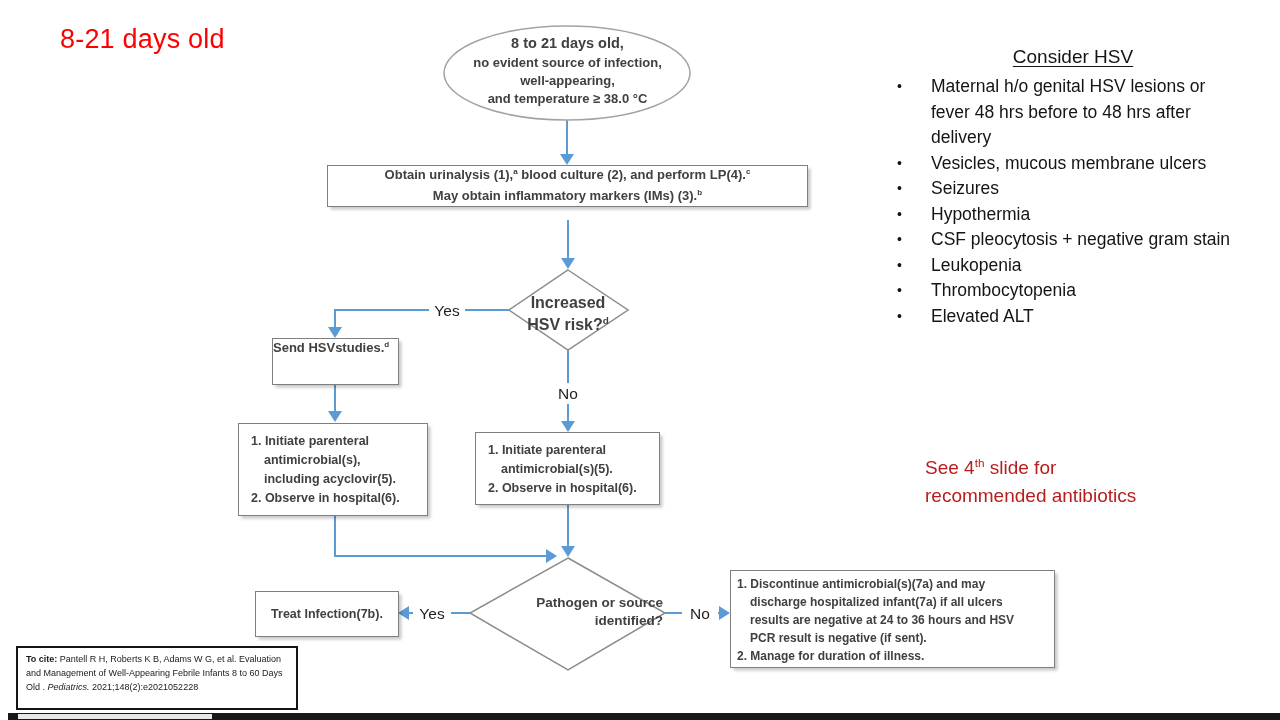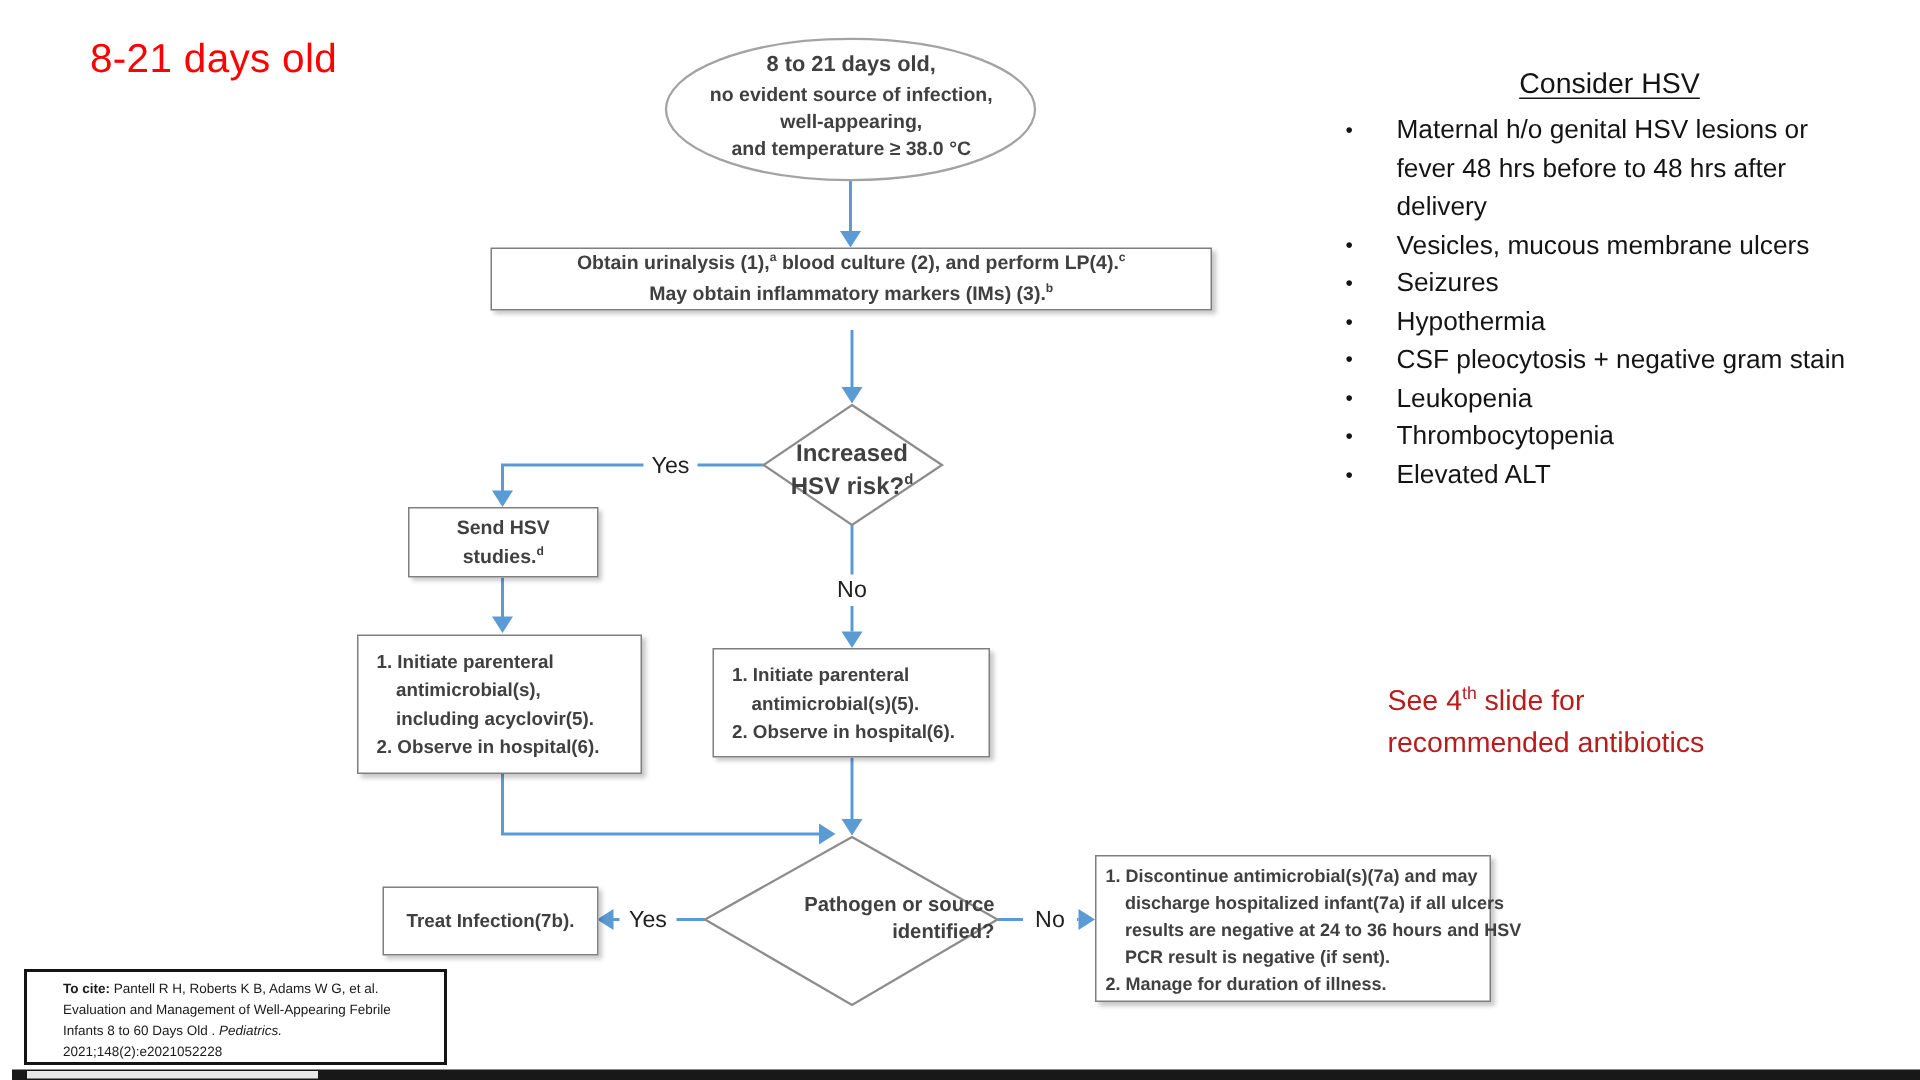--- a/index.html
+++ b/index.html
@@ -33,45 +33,45 @@
   .yn {
     color:#1f1f1f; font-weight:400; font-size:15.5px; text-align:center;
     background:#fff; height:21px; line-height:21px;
   }
   .yes1 { left:429px; top:300px; width:36px; }
   .no1  { left:550px; top:383px; width:36px; }
   .yes2 { left:413px; top:603px; width:38px; }
   .no2  { left:682px; top:603px; width:36px; }
 
   .send-box { left:272px; top:338px; width:127px; height:47px;
-    display:flex; flex-direction:column; justify-content:center; text-align:center;
+    display:flex; flex-direction:row; text-align:center;
     font-size:13px; line-height:1.4; }
 
   .list-box { font-size:12.5px; line-height:19px; white-space:nowrap; }
   .left-box { left:238px; top:423px; width:190px; height:93px; padding:8px 0 0 12px; }
   .mid-box  { left:475px; top:432px; width:185px; height:73px; padding:8px 0 0 12px; }
-  .disc-box { left:730px; top:570px; width:264px; height:98px; padding:4px 0 1px 6px; font-size:12px; line-height:18px; }
+  .disc-box { left:730px; top:570px; width:325px; height:98px; padding:4px 0 1px 6px; font-size:12px; line-height:18px; }
   .list-box .indent { padding-left:13px; }
 
   .treat-box { left:255px; top:591px; width:144px; height:46px;
     display:flex; align-items:center; justify-content:center; font-size:12.5px; white-space:nowrap; }
 
   sup { font-size:.62em; vertical-align:super; line-height:0; }
 
   .consider-title { left:973px; top:46px; width:200px; text-align:center;
     font-size:19px; color:#141414; text-decoration:underline; text-underline-offset:3px; }
   .consider-list { left:897px; top:74px; width:340px; list-style:none; color:#141414; }
   .consider-list li { display:flex; font-size:17.5px; line-height:25.5px; }
   .consider-list .bullet { width:34px; flex:0 0 34px; font-size:14px; }
   .consider-list .li-text { width:300px; }
 
   .see-note { left:925px; top:454px; width:270px; font-size:19px; line-height:28px; color:#b91c1c; }
 
   .cite-box { left:16px; top:646px; width:282px; height:64px; border:2px solid #141414;
-    background:#fff; padding:5px 24px; font-size:9px; line-height:1.55; color:#1a1a1a; }
+    background:#fff; padding:5px 8px; font-size:9px; line-height:1.55; color:#1a1a1a; }
   .cite-box .b { font-weight:700; }
   .cite-box .i { font-style:italic; }
 
   .bar-black { left:8px; top:713px; width:1272px; height:7px; background:#181818; }
   .bar-gray  { left:18px; top:714px; width:194px; height:5px; background:#e8e8e8; }
 </style>
 </head>
 <body>
 
 <div class="slide">

